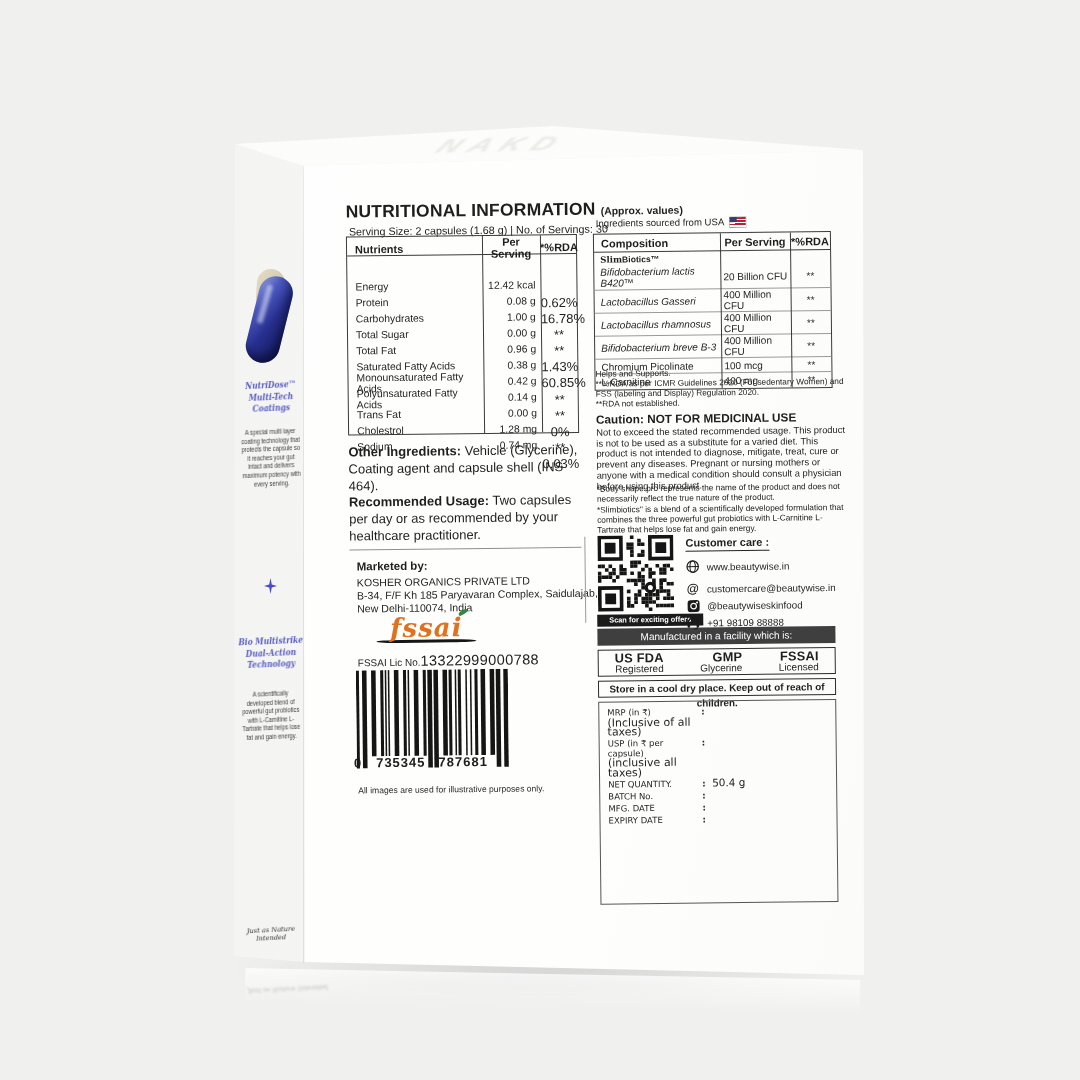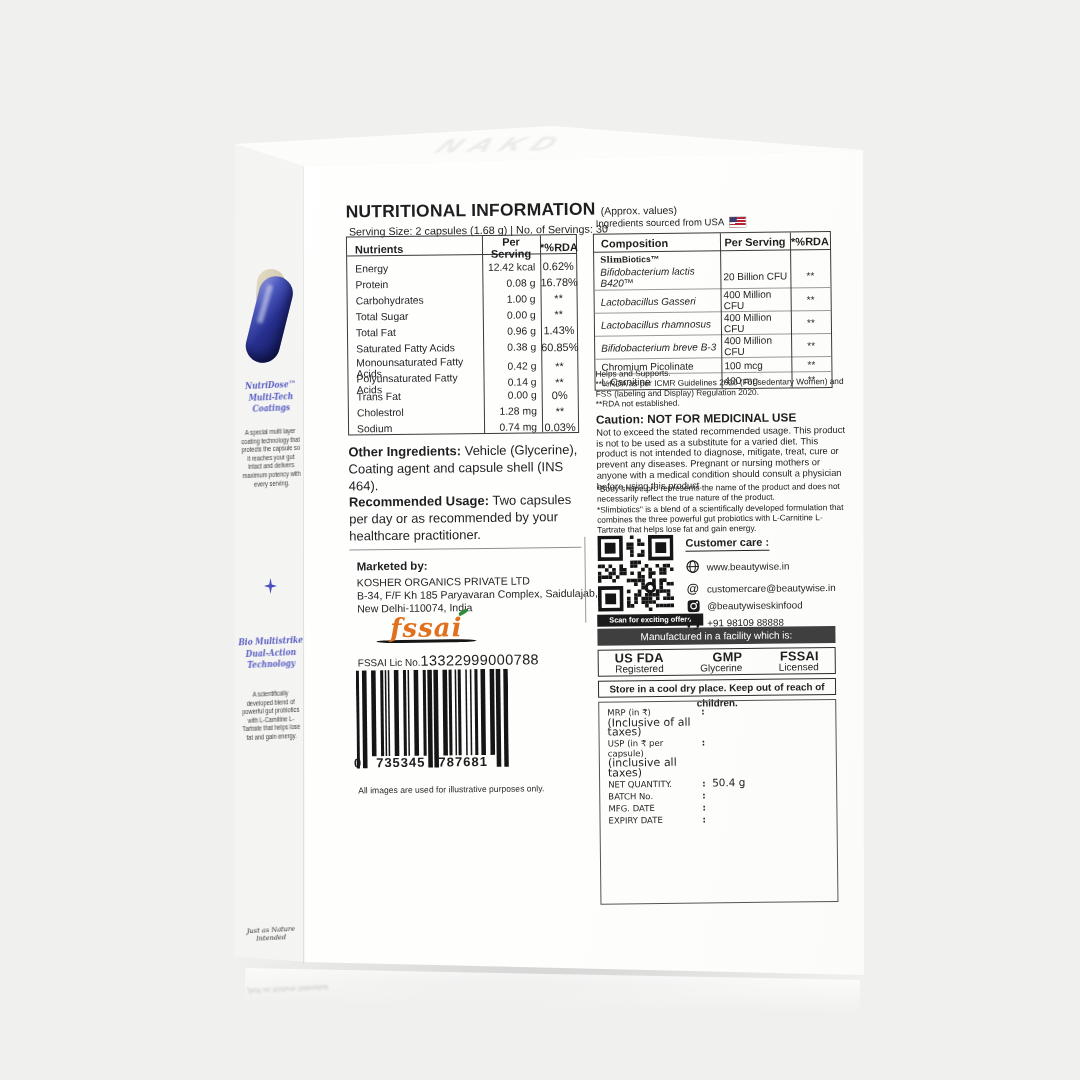--- a/index.html
+++ b/index.html
@@ -45,36 +45,36 @@
     font-size:6.6px;filter:blur(.45px);transform:rotate(-3deg);}
   .ghost{position:absolute;left:243px;top:985px;width:90px;text-align:center;
     font-family:"DejaVu Serif","Liberation Serif",serif;font-style:italic;font-size:6.6px;
     color:#8a8a8a;transform:scaleY(-1) rotate(3deg);filter:blur(1.1px);opacity:.55;}
 
   
   .front-content{position:absolute;left:303px;top:158px;width:562px;height:820px;
     transform:rotate(-0.65deg);transform-origin:0 0;}
 
   .nf-title{position:absolute;left:42px;top:44px;font-size:17.5px;font-weight:bold;letter-spacing:.2px;}
-  .nf-approx{font-size:10.5px;font-weight:normal;letter-spacing:0;}
+  .nf-approx{font-size:10.5px;font-weight:bold;letter-spacing:0;}
   .nf-serving{position:absolute;left:45px;top:68px;font-size:10.8px;}
 
   .ntable{position:absolute;left:42px;top:79px;width:231px;height:199px;
     border:1.7px solid #3a3a3a;box-sizing:border-box;}
   .ntable .vline{position:absolute;top:0;bottom:0;width:1.2px;background:#3a3a3a;}
   .nhdr{display:grid;grid-template-columns:135px 58px 1fr;font-size:11px;font-weight:bold;
     border-bottom:1.7px solid #3a3a3a;height:18px;align-items:center;}
   .nhdr span:nth-child(1){padding-left:8px;}
   .nhdr span:nth-child(2){text-align:center;}
   .nhdr span:nth-child(3){text-align:center;}
   .nbody{padding-top:4px;}
   .nrow{display:grid;grid-template-columns:135px 58px 1fr;font-size:10.4px;height:16.1px;align-items:center;}
   .nrow span:nth-child(1){padding-left:8px;}
   .nrow span:nth-child(2){text-align:right;padding-right:5px;}
-  .nrow span:nth-child(3){text-align:center;font-size:11px;}
+  .nrow span:nth-child(3){text-align:center;font-size:13px;margin-top:37px;}
 
   .para{position:absolute;left:42px;width:240px;font-size:13px;line-height:17px;}
   .para b{font-weight:bold;}
   .lrule{position:absolute;left:42px;top:392px;width:232px;height:1px;background:#8f8f8f;}
   .mk-label{position:absolute;left:49px;top:403px;font-size:11.5px;font-weight:bold;}
   .mk-line{position:absolute;left:49px;font-size:10.6px;}
 
   .fssai{position:absolute;left:62px;top:458px;width:112px;text-align:center;}
   .fssai-word{font-family:"DejaVu Serif","Liberation Serif",serif;font-style:italic;font-weight:bold;
     font-size:26px;color:#e0721f;letter-spacing:1px;line-height:26px;}

